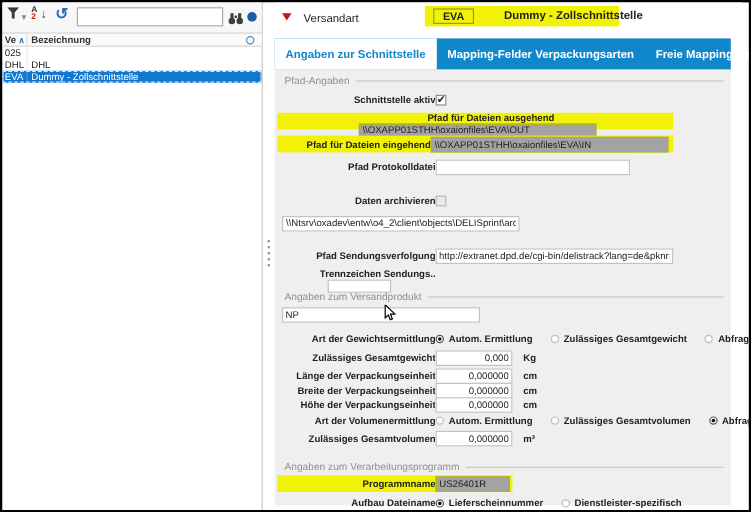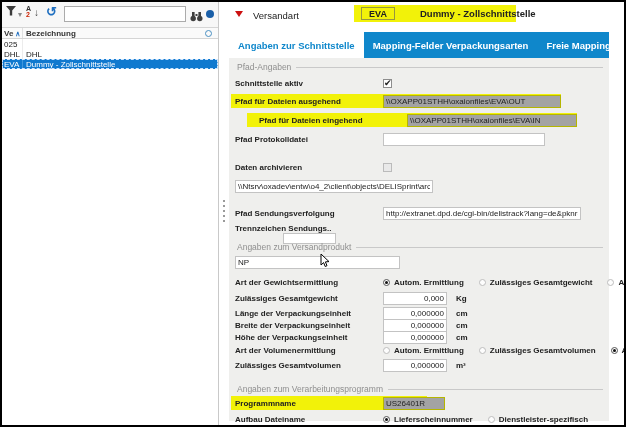--- a/index.html
+++ b/index.html
@@ -49,21 +49,21 @@
 
   .tabbar { position:absolute; left:0; top:30px; width:380px; height:26px; background:#0f87cb; display:flex; align-items:stretch; }
   .tab { display:flex; align-items:center; padding:0 9px; font-size:9.5px; font-weight:bold; color:#fff; cursor:default; white-space:nowrap; }
   .tab.active { background:#fff; color:#0f87cb; }
   .tab-sep { width:1px; background:rgba(255,255,255,.55); margin:5px 0; }
 
   .form { position:absolute; left:0; top:56px; width:380px; height:363px; background:#efefed; }
   .sec-title { position:absolute; left:8px; right:6px; height:10px; display:flex; align-items:center; gap:5px; font-size:8.5px; color:#8f8f8f; white-space:nowrap; }
   .sec-title .line { flex:1; height:1px; background:#c9c9c9; }
   .frow { position:absolute; left:6px; height:14px; display:flex; align-items:center; }
-  .flabel { width:148px; flex:none; font-size:8px; font-weight:600; color:#222; white-space:nowrap; overflow:hidden; }
+  .flabel { width:128px; flex:none; font-size:8px; font-weight:600; color:#222; white-space:nowrap; overflow:hidden;text-align:right; }
   .field { height:13px; border:1px solid #c3c3c3; background:#fff; font-size:8px; color:#222; padding:0 2px; font-family:"Liberation Sans", sans-serif; }
   .w-path { width:198px; } .w-proto { width:162px; } .w-np { width:165px; }
   .w-num { width:64px; text-align:right; } .w-small { width:53px; } .w-prog { width:62px; }
   .unit { font-size:8px; font-weight:600; color:#222; margin-left:9px; }
   .hl-band { background:#f2f209; }
   .hl-band .field { background:#a3a3a3; border-color:#b5b500; }
   .checkbox { width:9px; height:9px; border:1px solid #bbb; background:#fff; position:relative; }
   .checkbox.checked { border-color:#8d8d8d; }
   .checkbox.checked::after { content:"✔"; position:absolute; left:0px; top:-2px; font-size:9px; color:#222; }
   .checkbox.off { background:#e9e9e9; }
@@ -163,26 +163,26 @@
       <div class="sec-title" style="top:4px;">
         <span>Pfad-Angaben</span>
           <span class="line"></span>
       </div>
 
       <div class="frow" style="top:18px;">
         <span class="flabel">Schnittstelle aktiv</span>
         <span class="checkbox cb-gap checked"></span>
       </div>
 
-      <div class="frow hl-band" style="top:36px; width:330px; padding-left:4px; left:2px;">
+      <div class="frow hl-band" style="top:36px; width:330px; padding-left:4px; left:2px;flex-direction:column;">
         <span class="flabel">Pfad für Dateien ausgehend</span>
         <input class="field w-path" value="\\OXAPP01STHH\oxaionfiles\EVA\OUT" style="">
       </div>
 
-      <div class="frow hl-band" style="top:55px; width:330px; padding-left:12px; left:18px;">
+      <div class="frow hl-band" style="top:55px; width:330px; padding-left:0; left:2px;">
         <span class="flabel">Pfad für Dateien eingehend</span>
         <input class="field w-path" value="\\OXAPP01STHH\oxaionfiles\EVA\IN" style="">
       </div>
 
       <div class="frow" style="top:74px;">
         <span class="flabel">Pfad Protokolldatei</span>
         <input class="field w-proto" value="" style="">
       </div>
 
       <div class="frow" style="top:102px;">

